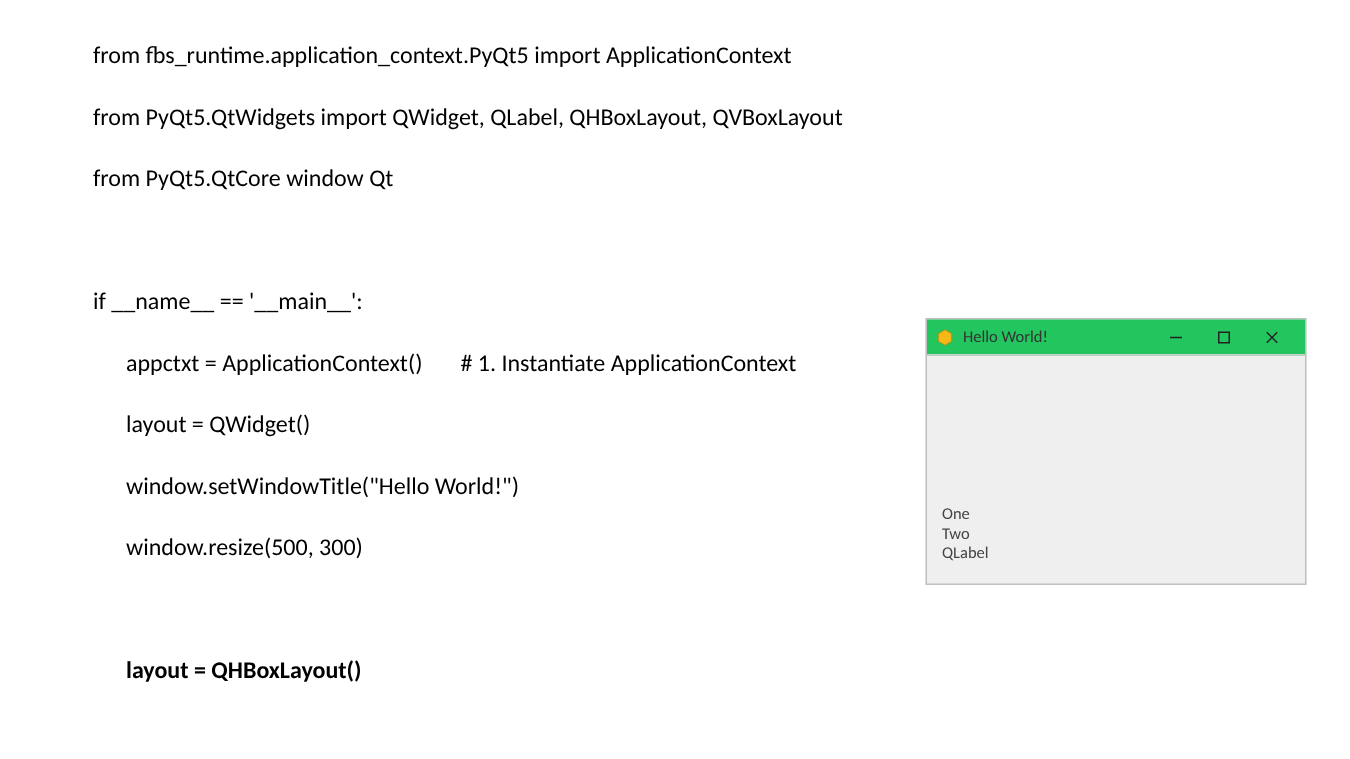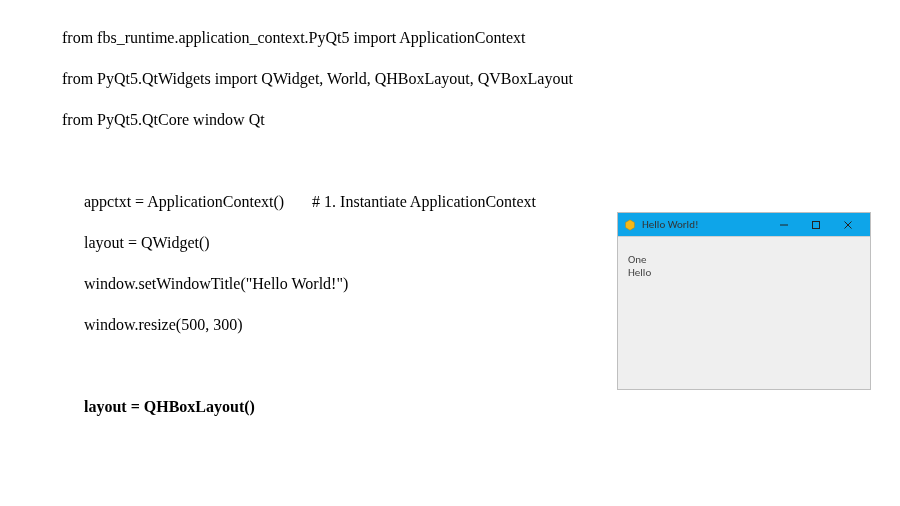--- a/index.html
+++ b/index.html
@@ -13,42 +13,42 @@
     font-size: 16px;
     color: #000;
     position: relative;
   }
   .code-block {
     padding: 8px 0 0 62px;
     line-height: 1.28;
     white-space: pre;
     font-size: 16px;
   }
-  .code-line { display: block; font-family: Liberation Serif, serif; }
+  .code-line { display: block; }
   .bold { font-weight: 700; }
   .indent1 { padding-left: 22px; }
   .blank { height: 1.28em; }
 
   
   .app-window {
     position: absolute;
     top: 212px;
     left: 617px;
     width: 254px;
     height: 178px;
     border: 1px solid #bfbfbf;
     background: #efefef;
     font-size: 11px;
     color: #333;
     display: flex;
     flex-direction: column;
   }
   .titlebar {
     height: 24px;
-    background: #0ea5e9;
+    background: #22c55e;
     border-bottom: 1px solid #d0d0d0;
     display: flex;
     align-items: center;
     padding: 0 6px;
     font-size: 11px;
   }
   .app-icon {
     width: 12px; height: 12px;
     margin-right: 6px;
     display: inline-block;
@@ -61,34 +61,35 @@
     display: flex;
     align-items: center;
     justify-content: center;
     color: #222;
   }
   .winbtn svg { display: block; }
   .content {
     flex: 1;
     display: flex;
     flex-direction: column;
-    justify-content: flex-start;
+    justify-content: flex-end;
     padding: 16px 10px 14px 10px;
     font-size: 11px;
     color: #444;
   }
 </style>
 </head>
 <body>
 
 <div class="code-block">
 <span class="code-line">from fbs_runtime.application_context.PyQt5 import ApplicationContext</span>
-<span class="code-line">from PyQt5.QtWidgets import QWidget, World, QHBoxLayout, QVBoxLayout</span>
+<span class="code-line">from PyQt5.QtWidgets import QWidget, QLabel, QHBoxLayout, QVBoxLayout</span>
 <span class="code-line">from PyQt5.QtCore window Qt</span>
 <div class="blank"></div>
+<span class="code-line">if __name__ == '__main__':</span>
 <span class="code-line indent1">appctxt = ApplicationContext()       # 1. Instantiate ApplicationContext</span>
 <span class="code-line indent1">layout = QWidget()</span>
 <span class="code-line indent1">window.setWindowTitle("Hello World!")</span>
 <span class="code-line indent1">window.resize(500, 300)</span>
 <div class="blank"></div>
 <span class="code-line indent1 bold">layout = QHBoxLayout()</span>
 
 
 
 
@@ -119,15 +120,16 @@
     </span>
     <span class="winbtn">
       <svg width="10" height="10" viewBox="0 0 10 10">
           <line x1="1.5" y1="1.5" x2="8.5" y2="8.5" stroke="#222" stroke-width="1"></line>
           <line x1="8.5" y1="1.5" x2="1.5" y2="8.5" stroke="#222" stroke-width="1"></line>
         </svg>
     </span>
   </div>
   <div class="content">
     <div>One</div>
-    <div>Hello</div>
+    <div>Two</div>
+    <div>QLabel</div>
   </div>
 </div>
 
 </body></html>

